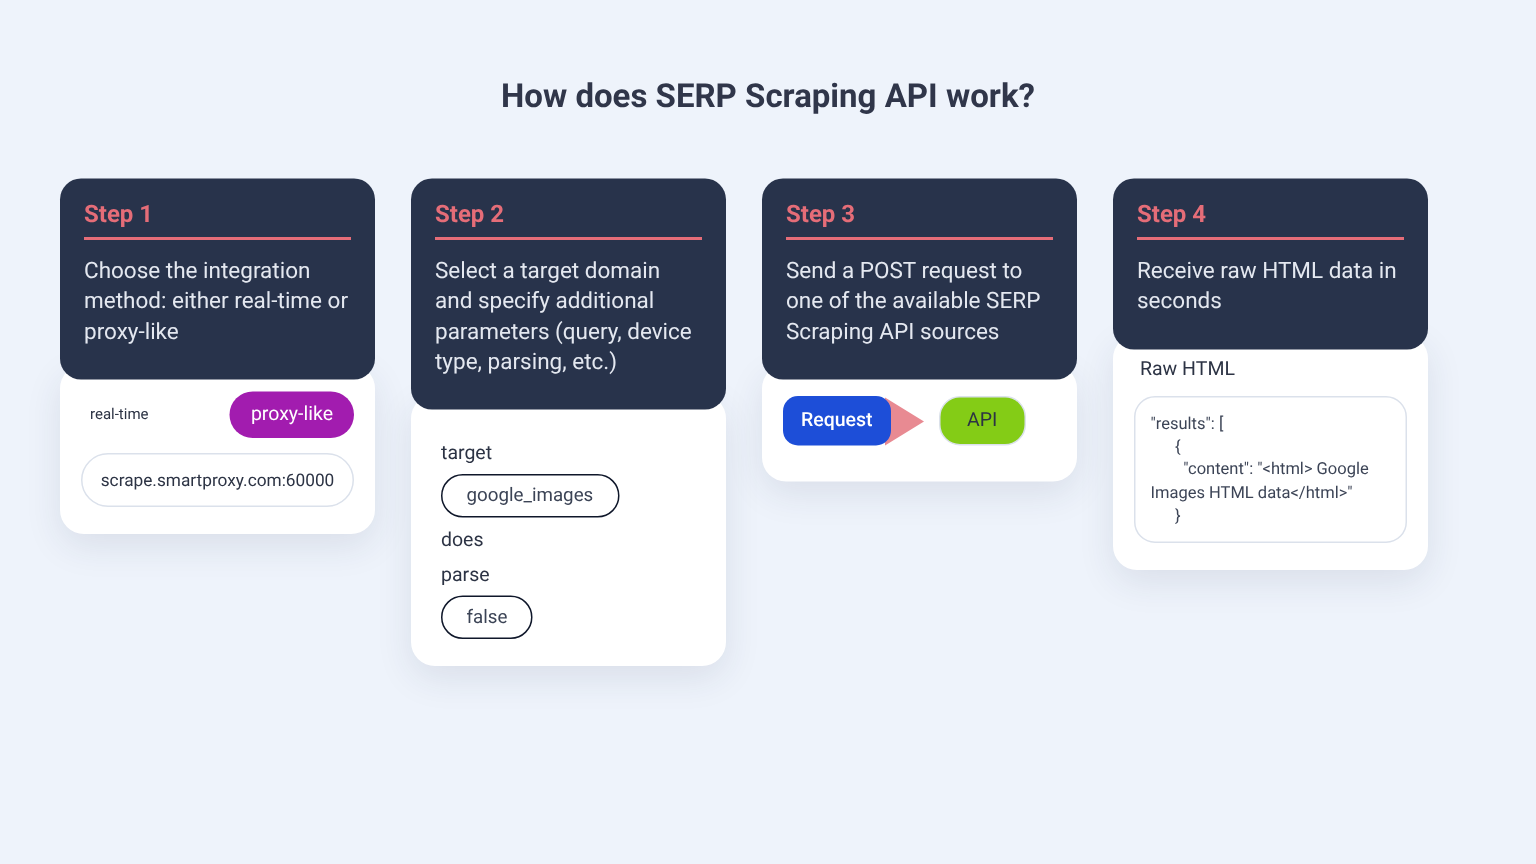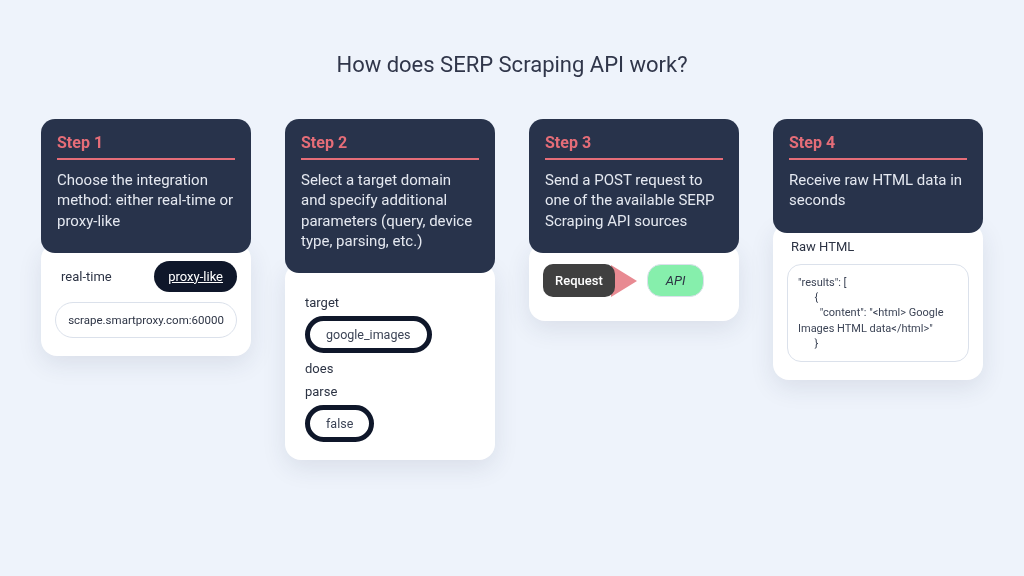--- a/index.html
+++ b/index.html
@@ -6,28 +6,27 @@
   body {
     width: 1024px;
     height: 576px;
     background: #eef3fb;
     font-family: -apple-system, BlinkMacSystemFont, "Segoe UI", Roboto, Helvetica, Arial, sans-serif;
     overflow: hidden;
   }
   .title {
     text-align: center;
     font-size: 22px;
-    font-weight: 400;
+    font-weight: 700;
     color: #30364a;
     padding-top: 52px;
   }
   .steps {
     display: flex;
-    justify-content: center;
-    gap: 34px;
+    gap: 24px;
     padding: 42px 40px 0 40px;
     align-items: flex-start;
   }
   .step {
     width: 210px;
     position: relative;
   }
   .header-card {
     background: #28334b;
     border-radius: 14px;
@@ -61,64 +60,63 @@
     z-index: 1;
   }
   
   .toggle-row {
     display: flex;
     align-items: center;
     justify-content: space-between;
     padding: 2px 0 10px 6px;
   }
   .toggle-label {
-    font-size: 13px;
+    font-size: 10px;
     color: #2c3344;
   }
   .proxy-pill {
-    background: #0f172a;
+    background: #a21caf;
     color: #fff;
     font-size: 13px;
     padding: 8px 14px;
     border-radius: 20px;
-    text-decoration: underline;
   }
   .endpoint-pill {
     border: 1px solid #dbe1eb;
     border-radius: 22px;
     padding: 10px 10px;
     font-size: 11.5px;
     color: #2c3344;
     text-align: center;
   }
   
   .param-label {
     font-size: 13px;
     color: #2c3344;
     margin: 8px 0 6px 6px;
   }
   .param-label:first-child { margin-top: 16px; }
   .value-pill {
     display: inline-block;
-    border: 5px solid #0f172a;
+    border: 1px solid #0f172a;
     border-radius: 20px;
     padding: 6px 16px;
     font-size: 12.5px;
     color: #3c4456;
     margin-left: 6px;
   }
   
   .req-row {
     display: flex;
     align-items: center;
     gap: 0;
     height: 44px;
   }
   .request-chip {
-    background: #404040;
+    background: #1d4ed8;
     color: #fff;
     font-size: 13px;
     font-weight: 500;
     padding: 9px 12px;
     border-radius: 10px;
     position: relative;
     z-index: 2;
   }
   .arrow {
     width: 0; height: 0;
@@ -138,22 +136,21 @@
     height: 16px;
     background: #e88a92;
   }
   .api-pill {
     border: 1px solid #dbe1eb;
     border-radius: 14px;
     padding: 8px 18px;
     font-size: 13px;
     color: #2c3344;
     margin-left: 10px;
-    background: #86efac;
-    font-style: italic;
+    background: #84cc16;
   }
   
   .raw-label {
     font-size: 13px;
     color: #2c3344;
     margin: 0 0 10px 4px;
   }
   .code-box {
     border: 1px solid #dbe1eb;
     border-radius: 14px;

